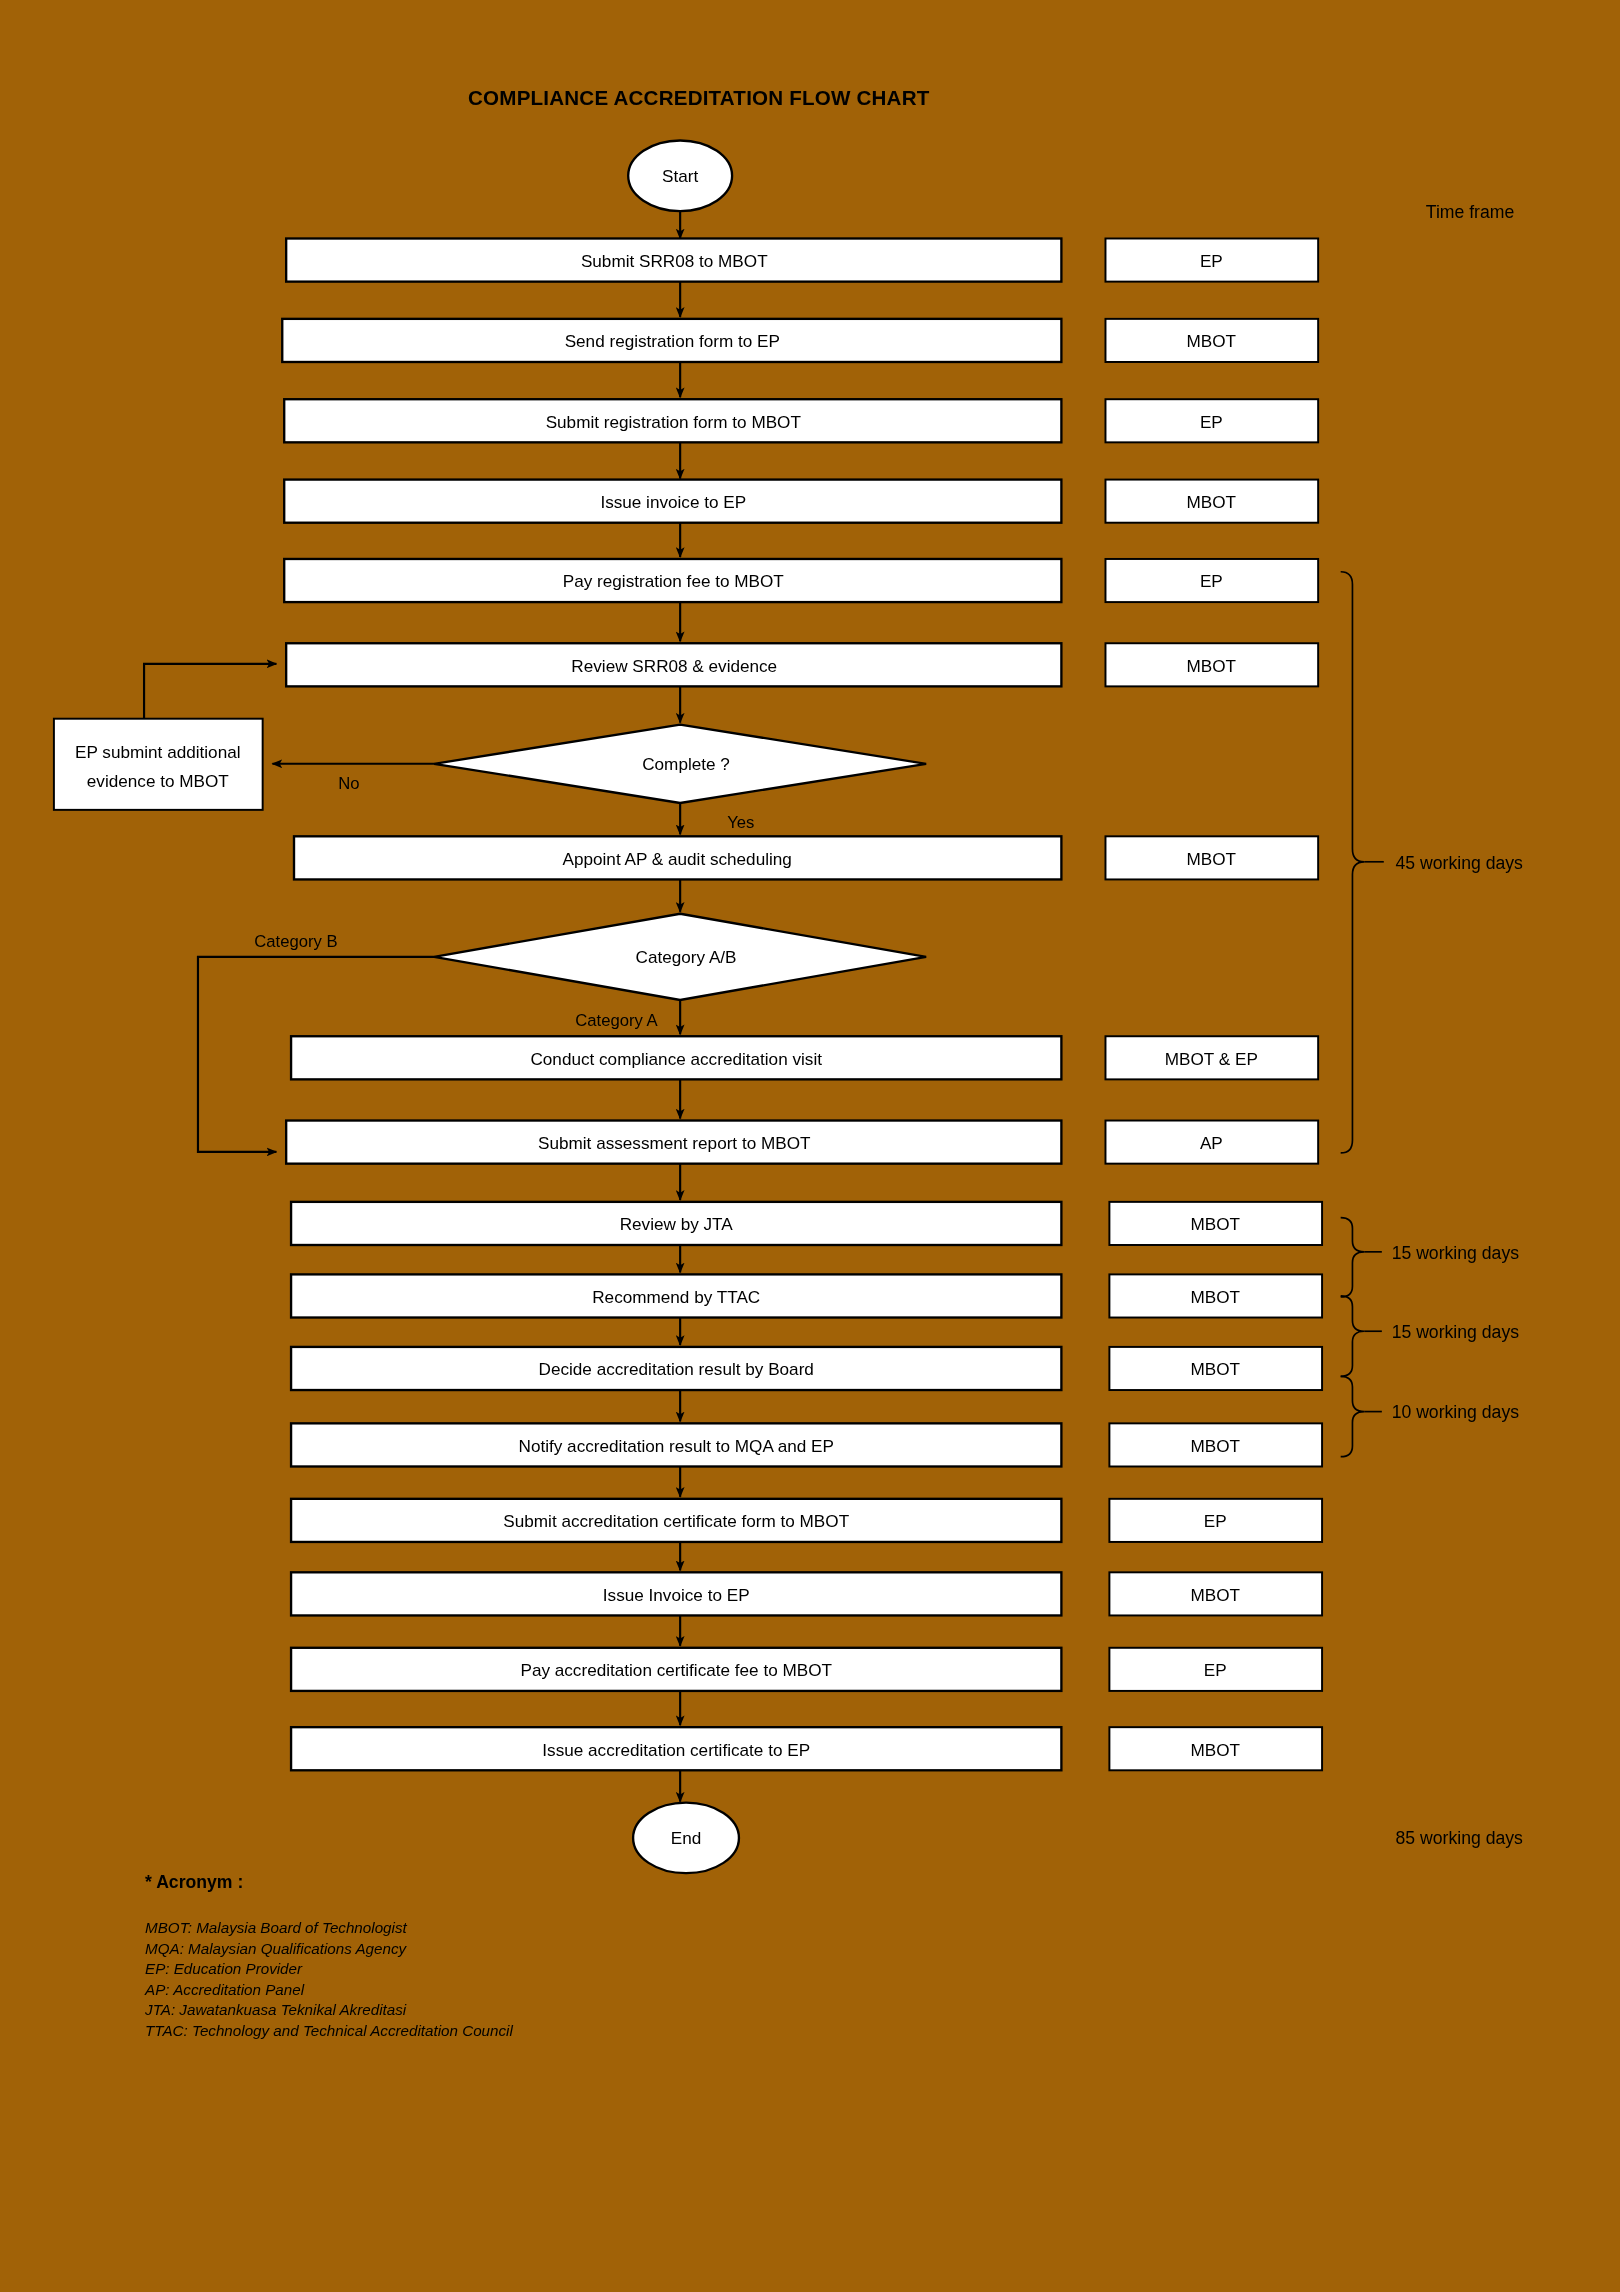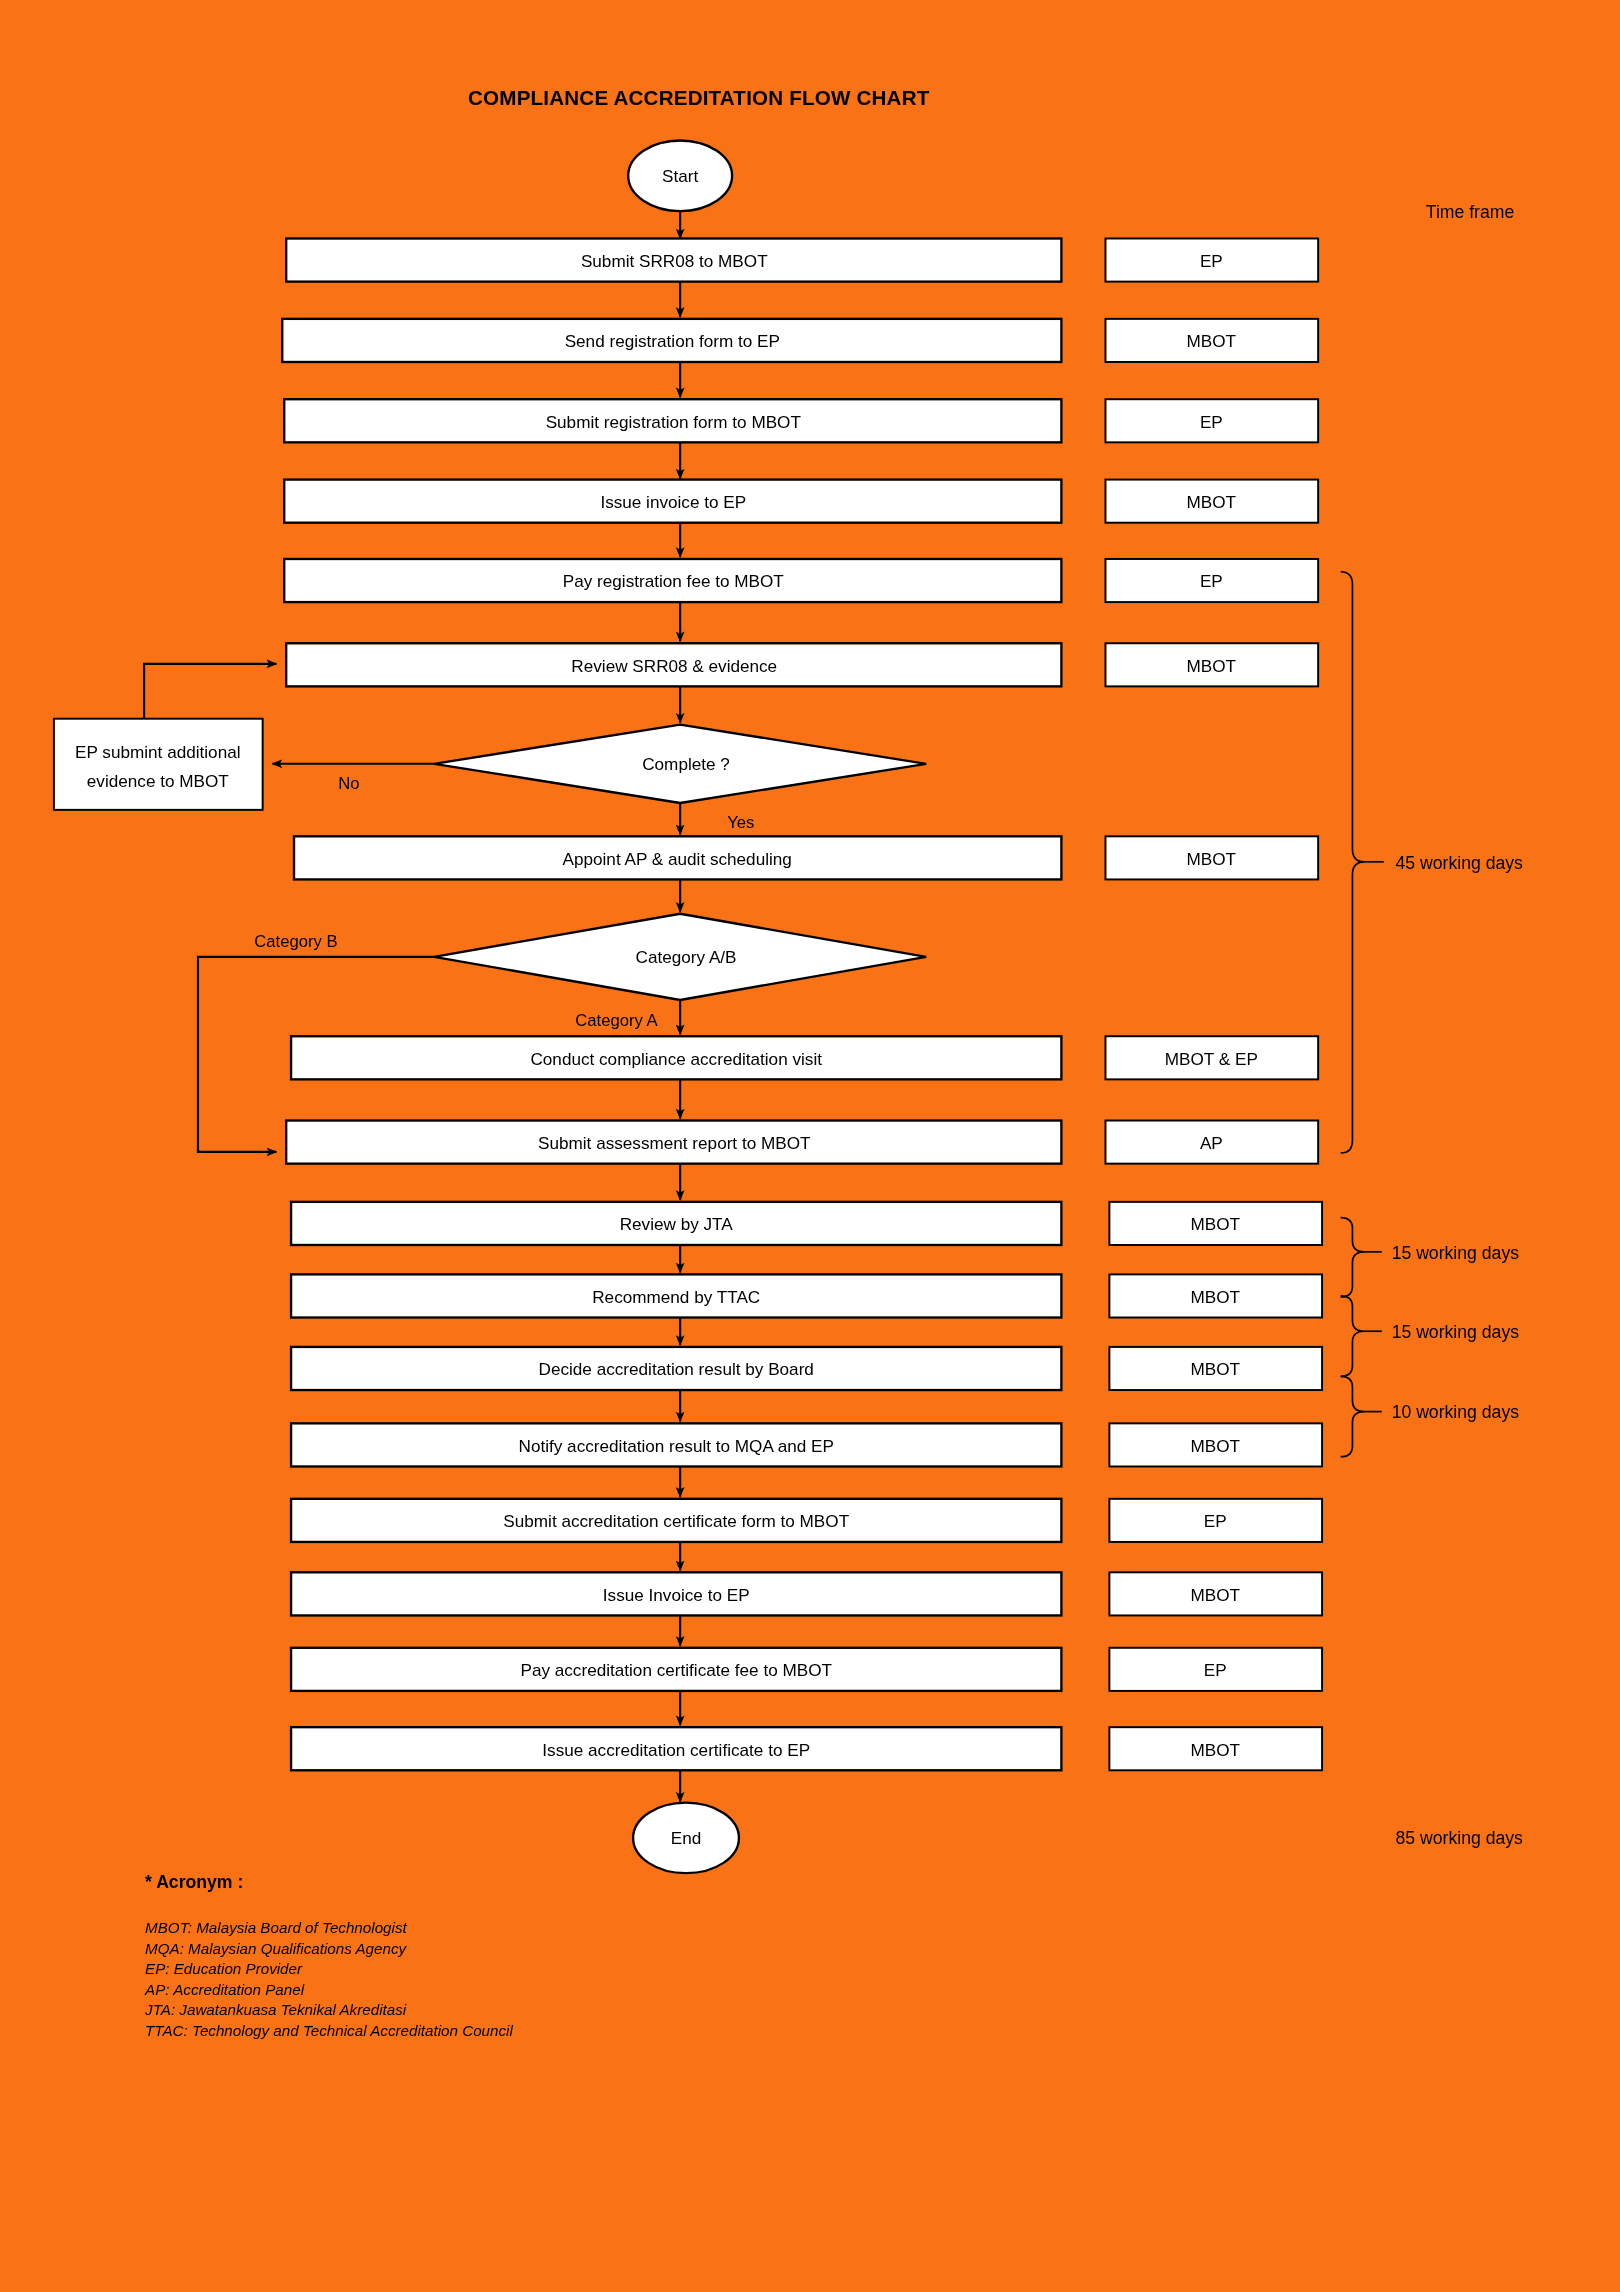--- a/index.html
+++ b/index.html
@@ -8,21 +8,21 @@
     background: #ffffff;
   }
   body {
     font-family: "Liberation Sans", sans-serif;
     color: #000000;
   }
   #page {
     position: relative;
     width: 1620px;
     height: 2293px;
-    background: #f97316;
+    background: #a16207;
     overflow: hidden;
   }
   #chart-svg {
     position: absolute;
     left: 0;
     top: 0;
     width: 1620px;
     height: 2293px;
   }
   .shape-rect {

